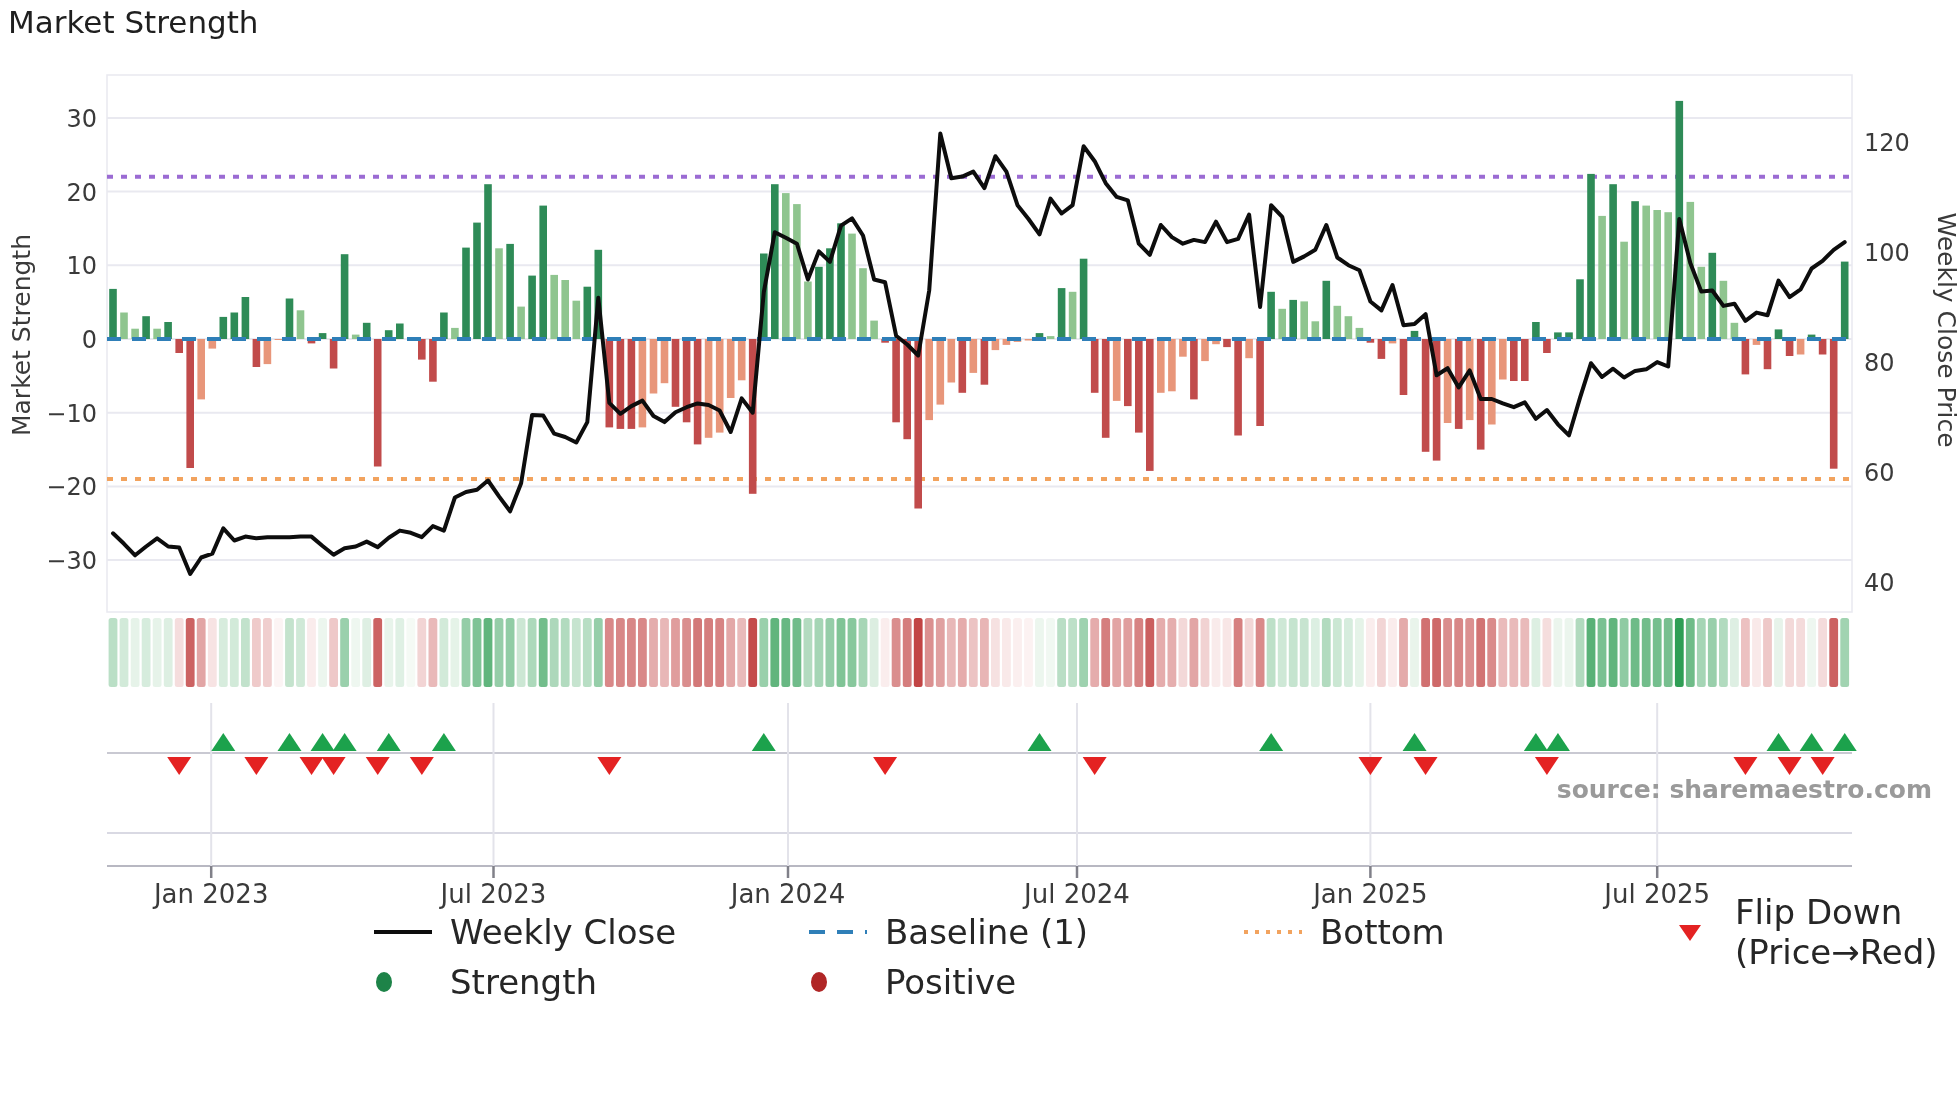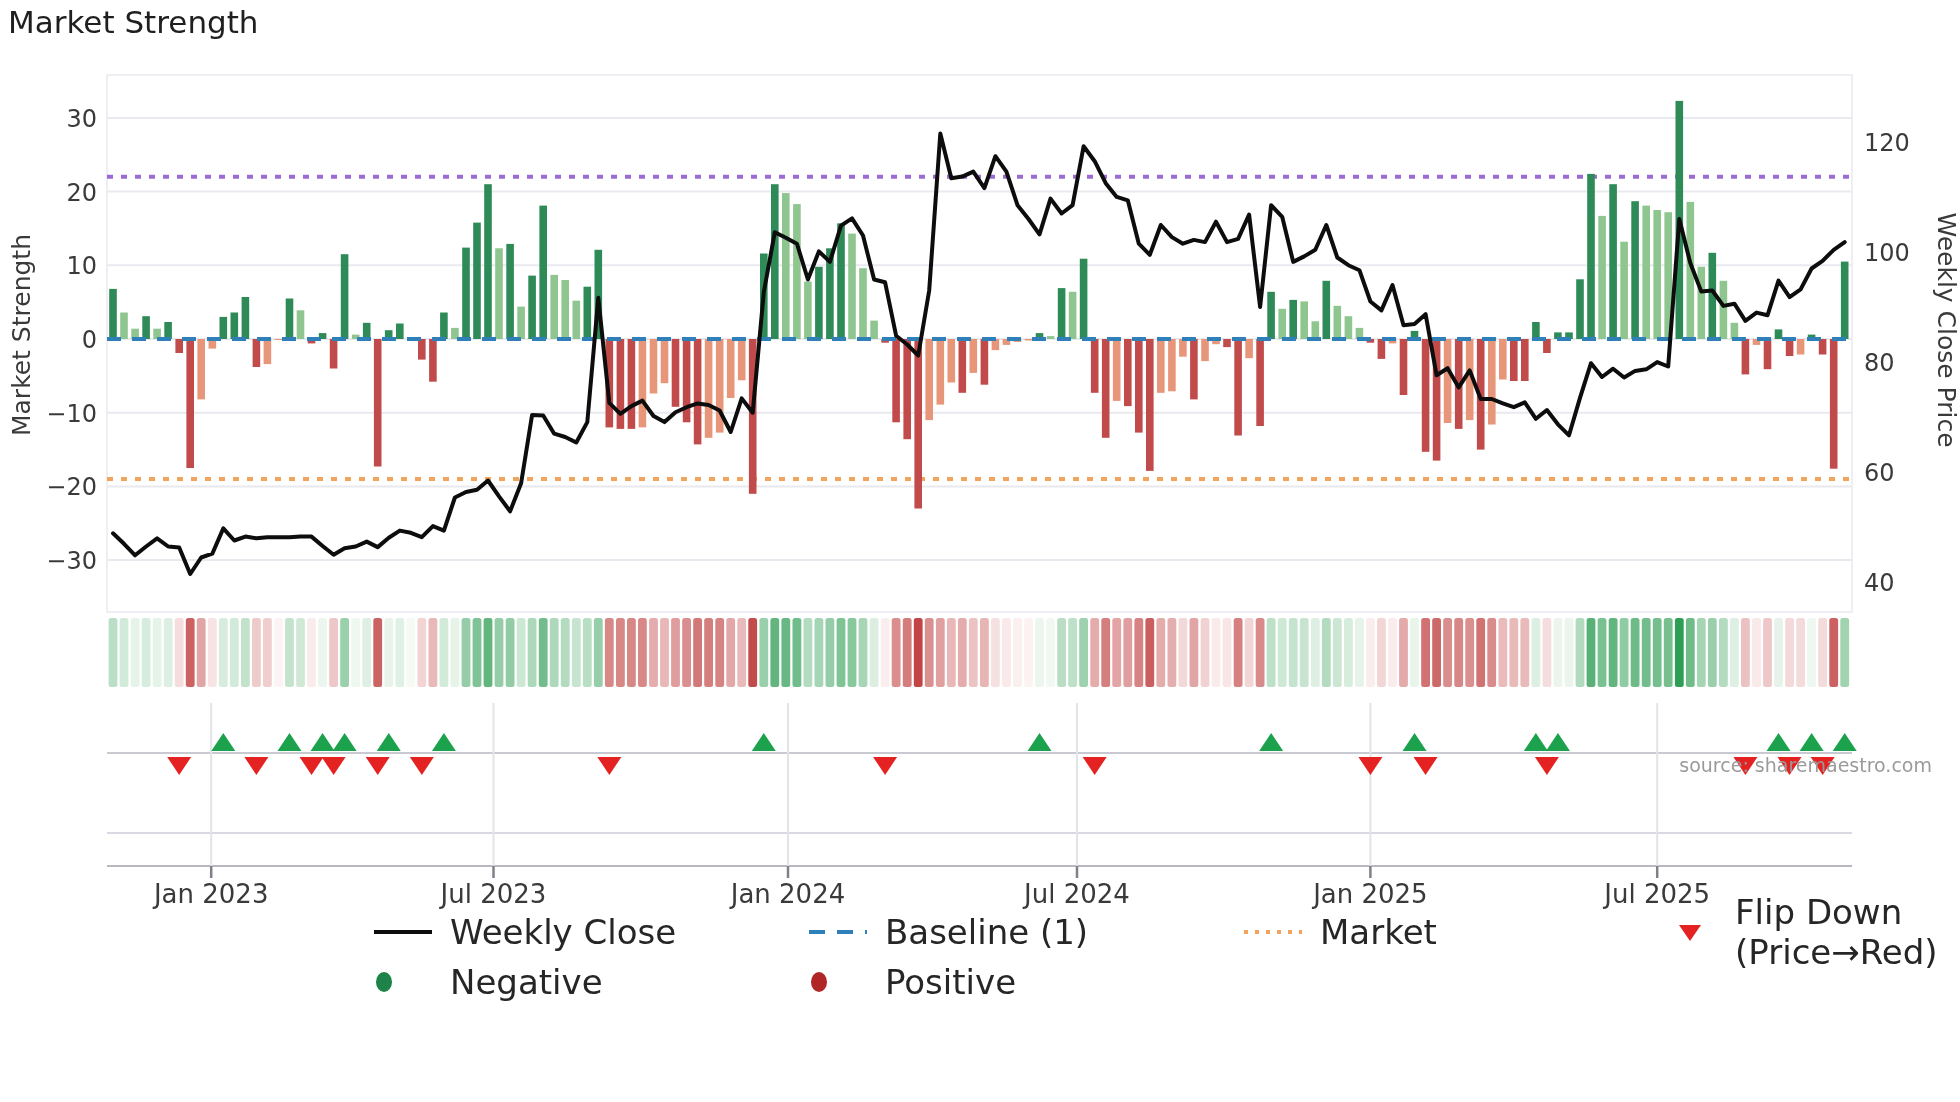--- a/index.html
+++ b/index.html
@@ -1,20 +1,20 @@
 <!DOCTYPE html>
 <html><head>
 <meta charset="utf-8">
 <style>
   html,body{margin:0;padding:0;background:#ffffff;}
   .page{position:relative;width:1960px;height:1102px;background:#fff;overflow:hidden;
         font-family:"DejaVu Sans","Liberation Sans",sans-serif;}
   .title{position:absolute;left:8px;top:4px;font-size:31px;font-weight:500;color:#1f1f1f;}
   #chart-svg{position:absolute;left:0;top:0;}
-  .source{position:absolute;top:754px;right:28px;font-size:19px;color:#9a9a9a;}
+  .source{position:absolute;top:775px;right:28px;font-size:25px;color:#9a9a9a;font-weight:bold;}
   .legend{position:absolute;left:372px;top:912px;display:grid;
           grid-template-columns:435px 435px 435px 320px;grid-row-gap:10px;}
   .legend-item{display:flex;align-items:center;height:40px;}
   .legend-item .sw{width:64px;display:flex;justify-content:flex-start;align-items:center;}
   .legend-item .lbl{margin-left:14px;font-size:34px;color:#262626;}
 </style>
 </head>
 <body>
 
 <div class="page">
@@ -434,37 +434,37 @@
           </svg>
         </span>
       <span class="lbl">Baseline (1)</span>
     </div>
     <div class="legend-item">
       <span class="sw">
           <svg width="62" height="10">
             <line x1="2" y1="5" x2="60" y2="5" stroke="#f2a35e" stroke-width="4" stroke-dasharray="4 7"></line>
           </svg>
         </span>
-      <span class="lbl">Market</span>
+      <span class="lbl">Bottom</span>
     </div>
     <div class="legend-item">
       <span class="sw">
           <svg width="26" height="22">
             <polygon points="2,4 24,4 13,20" fill="#e42222"></polygon>
           </svg>
         </span>
       <span class="lbl">Flip Down (Price→Red)</span>
     </div>
     <div class="legend-item">
       <span class="sw">
           <svg width="26" height="24">
             <ellipse cx="12" cy="12" rx="8" ry="10" fill="#1d8348"></ellipse>
           </svg>
         </span>
-      <span class="lbl">Negative</span>
+      <span class="lbl">Strength</span>
     </div>
     <div class="legend-item">
       <span class="sw">
           <svg width="26" height="24">
             <ellipse cx="12" cy="12" rx="8" ry="10" fill="#b02626"></ellipse>
           </svg>
         </span>
       <span class="lbl">Positive</span>
     </div>
   </div>

